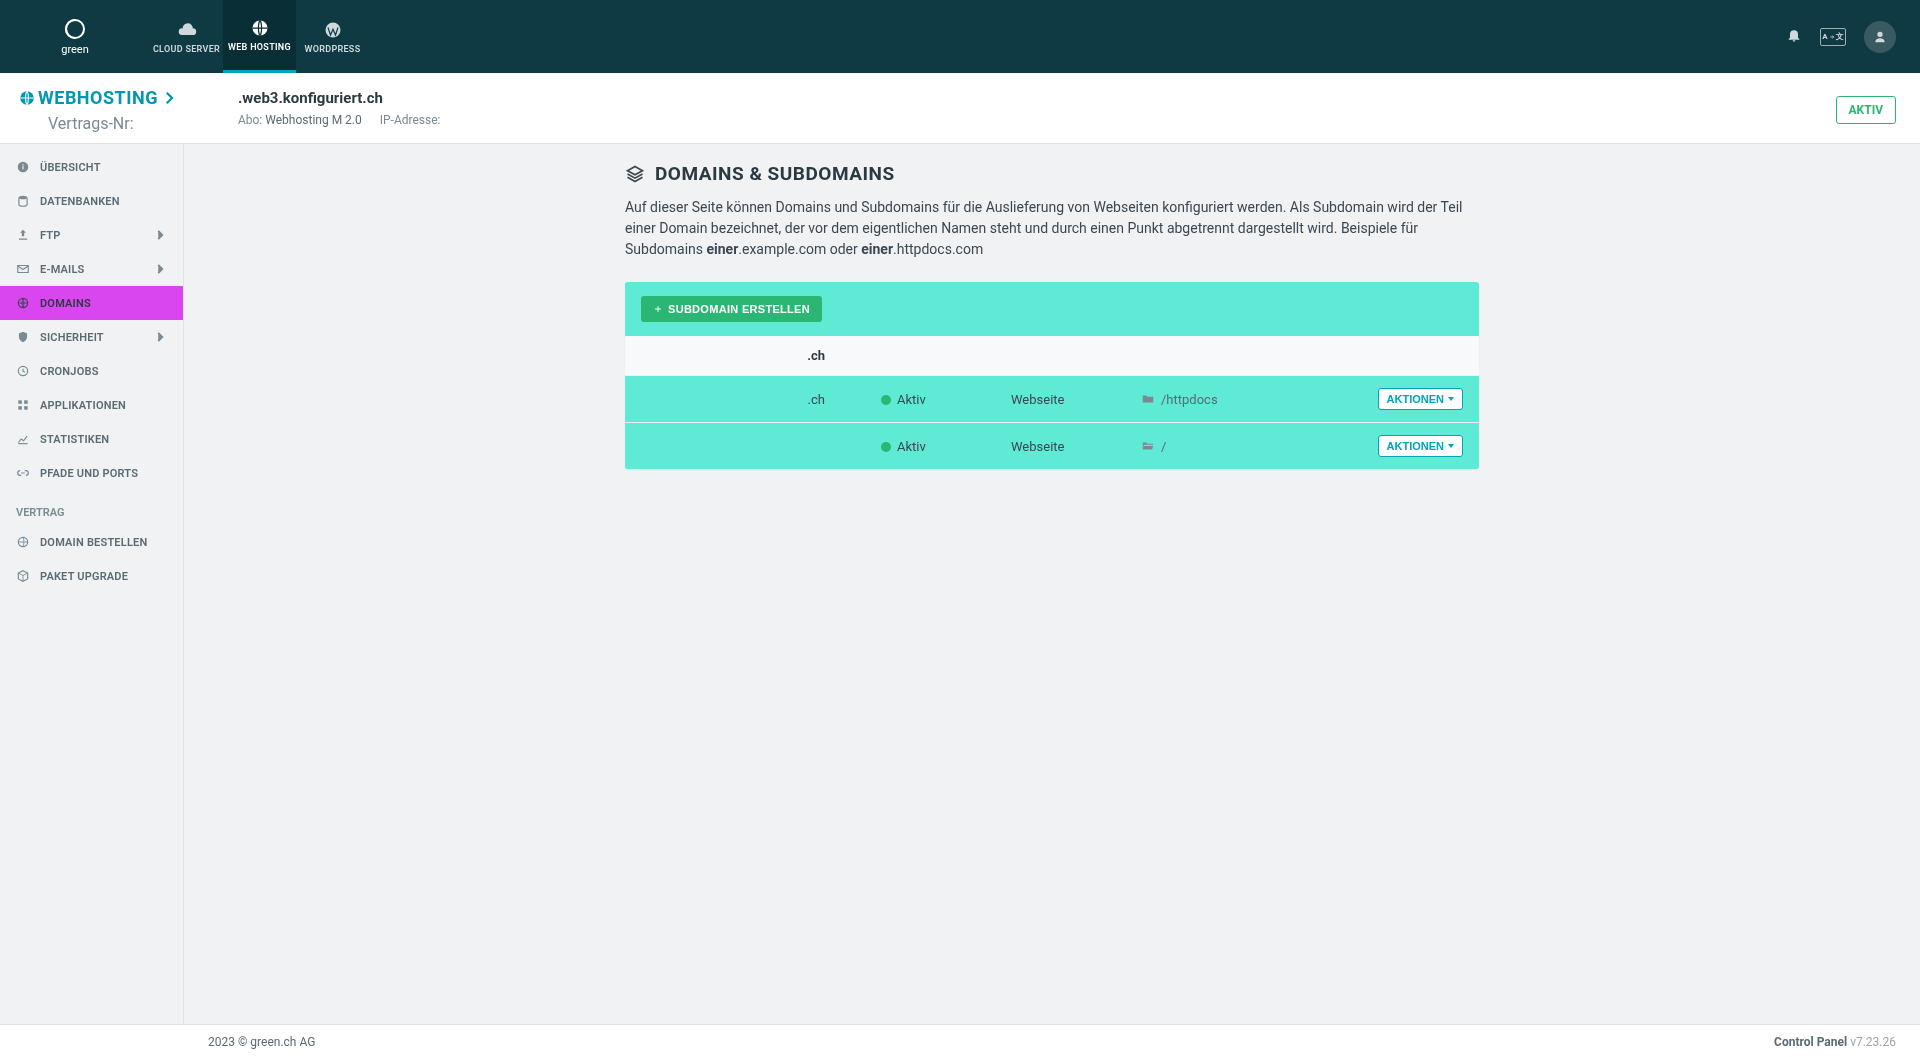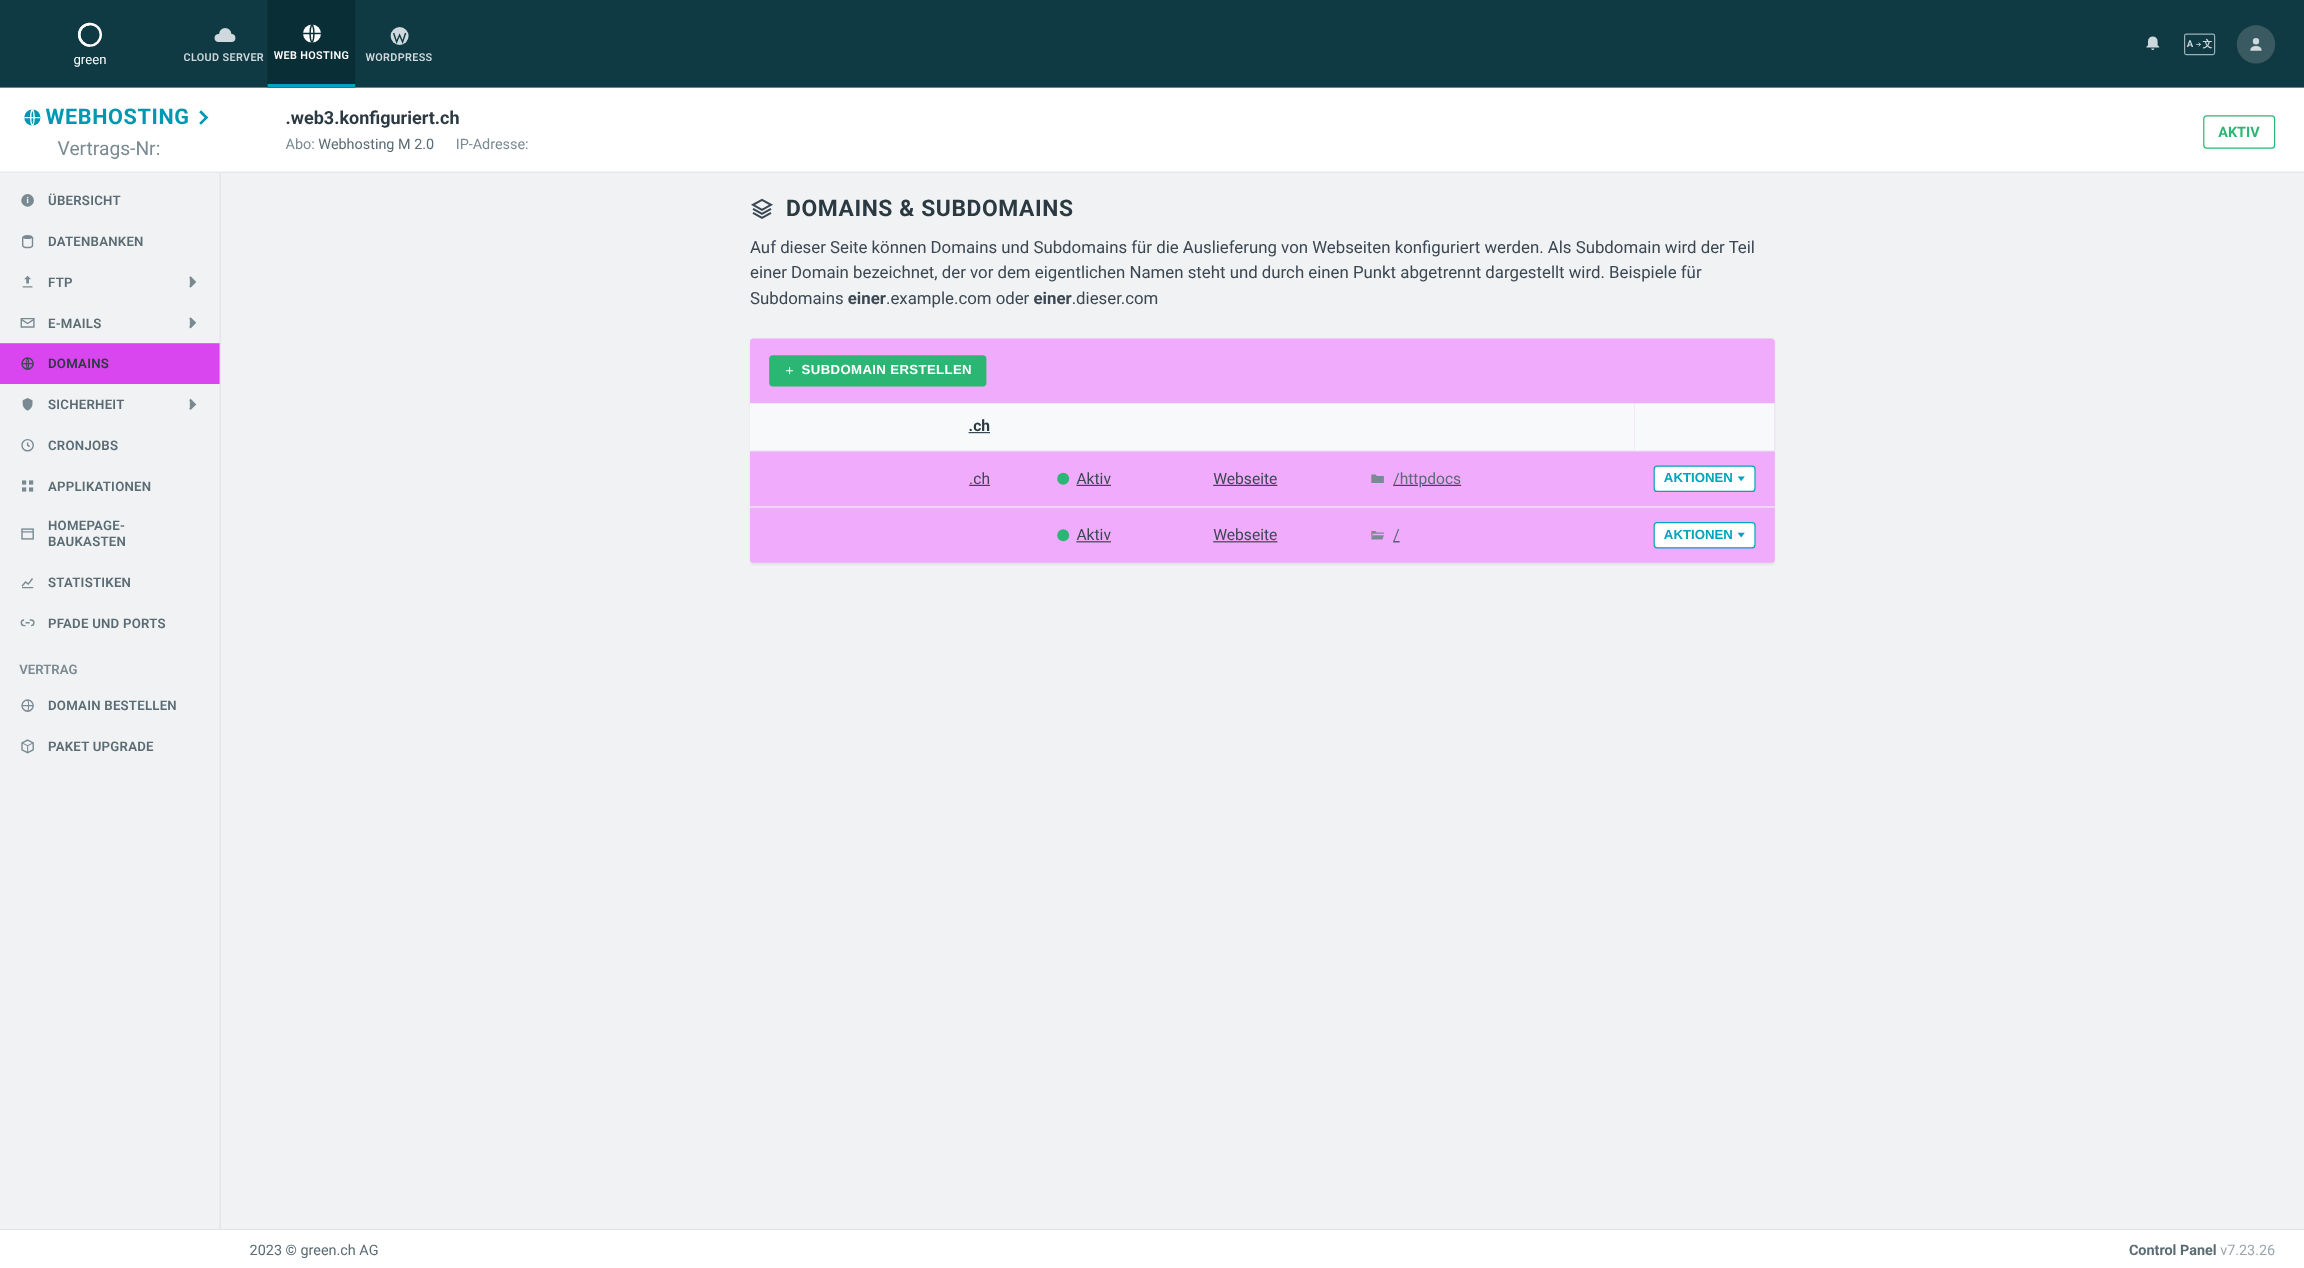--- a/index.html
+++ b/index.html
@@ -34,21 +34,21 @@
 .side-item.active { background: #d946ef; color: #2b3a42; }
 .side-item svg { width: 14px; height: 14px; flex-shrink: 0; fill: #7a8a93; }
 .side-item .chev { margin-left: auto; }
 .side-section-label { padding: 16px 16px 6px; color: #7a8a93; font-size: 11px; font-weight: 600; text-transform: uppercase; }
 .content { flex: 1; padding: 18px 34px; }
 .content-inner { max-width: 854px; margin: 0 auto; }
 .page-title { display: flex; align-items: center; gap: 10px; font-size: 19px; font-weight: 700; color: #2b3a42; letter-spacing: 0.5px; margin-bottom: 12px; }
 .page-title svg { width: 20px; height: 20px; fill: #3b4752; }
 .intro { color: #3b4752; font-size: 14px; line-height: 1.5; margin-bottom: 22px; }
 .intro b { font-weight: 700; }
-.panel { background: #f0abfc; border-radius: 3px; box-shadow: 0 1px 2px rgba(0,0,0,0.06); overflow: hidden; text-decoration: underline; }
+.panel { background: #5eead4; border-radius: 3px; box-shadow: 0 1px 2px rgba(0,0,0,0.06); overflow: hidden; }
 .panel-toolbar { padding: 14px 16px; }
 .btn-create { background: #2bb673; color: #fff; border: none; padding: 7px 12px; font-size: 11px; font-weight: 700; border-radius: 3px; cursor: pointer; display: inline-flex; align-items: center; gap: 5px; letter-spacing: 0.3px; }
 .btn-create svg { width: 10px; height: 10px; fill: #fff; }
 .tbl { width: 100%; border-collapse: collapse; font-size: 13px; }
 .tbl th, .tbl td { padding: 12px 16px; text-align: left; vertical-align: middle; }
 .tbl thead tr { background: #f7f9fa; }
 .tbl th { font-weight: 700; color: #2b3a42; }
 .tbl tbody tr { border-top: 1px solid #edf0f2; }
 .status-dot { display: inline-block; width: 10px; height: 10px; border-radius: 50%; background: #2bb673; margin-right: 6px; vertical-align: middle; }
 .cell-path { color: #5a6b74; display: flex; align-items: center; gap: 6px; }
@@ -206,27 +206,20 @@
       <svg viewBox="0 0 24 24">
           <rect x="4" y="4" width="6" height="6"></rect>
           <rect x="14" y="4" width="6" height="6"></rect>
           <rect x="4" y="14" width="6" height="6"></rect>
           <rect x="14" y="14" width="6" height="6"></rect>
         </svg>
       <span>APPLIKATIONEN</span>
     </div>
     <div class="side-item">
       <svg viewBox="0 0 24 24">
-          <rect x="4" y="5" width="16" height="14" fill="none" stroke="#7a8a93" stroke-width="2"></rect>
-          <path d="M4 9h16" stroke="#7a8a93" stroke-width="2"></path>
-        </svg>
-      <span>HOMEPAGE-BAUKASTEN</span>
-    </div>
-    <div class="side-item">
-      <svg viewBox="0 0 24 24">
           <path d="M4 18l5-6 4 3 6-8" fill="none" stroke="#7a8a93" stroke-width="2"></path>
           <path d="M4 20h16" stroke="#7a8a93" stroke-width="2"></path>
         </svg>
       <span>STATISTIKEN</span>
     </div>
     <div class="side-item">
       <svg viewBox="0 0 24 24">
           <path d="M9 12h6M7 8a4 4 0 0 0 0 8h2M17 16a4 4 0 0 0 0-8h-2" fill="none" stroke="#7a8a93" stroke-width="2"></path>
         </svg>
       <span>PFADE UND PORTS</span>
@@ -250,21 +243,21 @@
 
   <div class="content">
     <div class="content-inner">
     <div class="page-title">
       <svg viewBox="0 0 24 24">
             <path d="M12 3l9 5-9 5-9-5 9-5zm-9 9l9 5 9-5m-18 4l9 5 9-5" fill="none" stroke="#3b4752" stroke-width="2"></path>
           </svg>
       <span>DOMAINS &amp; SUBDOMAINS</span>
     </div>
     <p class="intro">
-      <span>Auf dieser Seite können Domains und Subdomains für die Auslieferung von Webseiten konfiguriert werden. Als Subdomain wird der Teil einer Domain bezeichnet, der vor dem eigentlichen Namen steht und durch einen Punkt abgetrennt dargestellt wird. Beispiele für Subdomains </span><b>einer</b><span>.example.com oder </span><b>einer</b><span>.dieser.com</span>
+      <span>Auf dieser Seite können Domains und Subdomains für die Auslieferung von Webseiten konfiguriert werden. Als Subdomain wird der Teil einer Domain bezeichnet, der vor dem eigentlichen Namen steht und durch einen Punkt abgetrennt dargestellt wird. Beispiele für Subdomains </span><b>einer</b><span>.example.com oder </span><b>einer</b><span>.httpdocs.com</span>
     </p>
 
     <div class="panel">
       <div class="panel-toolbar">
         <button class="btn-create">
           <svg viewBox="0 0 24 24">
                 <path d="M11 5h2v14h-2zM5 11h14v2H5z"></path>
               </svg>
           <span>SUBDOMAIN ERSTELLEN</span>
         </button>

